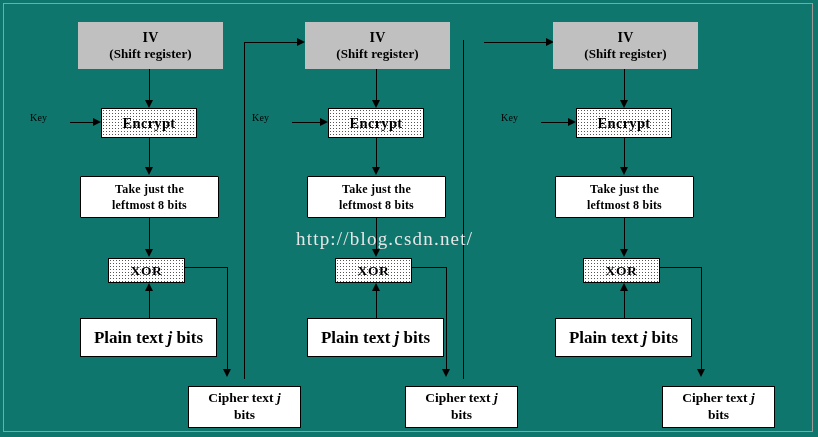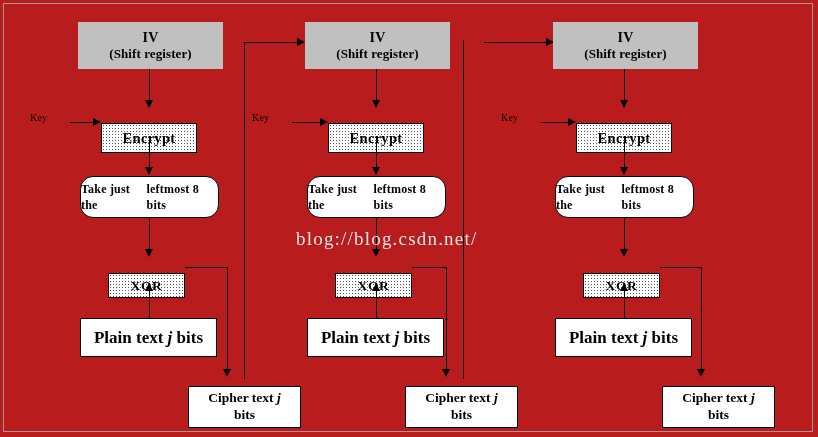--- a/index.html
+++ b/index.html
@@ -3,21 +3,21 @@
 <meta charset="utf-8">
 <style>
   html,body{margin:0;padding:0;background:#ffffff;}
   body{
     font-family:"Liberation Serif","DejaVu Serif",serif;
     -webkit-font-smoothing:none;
   }
   #stage{
     position:relative;
     width:818px;height:437px;
-    background:#b91c1c;
+    background:#0f766e;
     overflow:hidden;
   }
   .frame{
     position:absolute;
     left:3px;top:3px;
     width:810px;height:429px;
     border:1px solid #9a9a9a;
     box-sizing:border-box;
   }
 
@@ -41,40 +41,39 @@
   .dotted{
     border:1.4px solid #000;
     background-color:#ffffff;
     background-image:
       radial-gradient(#555 0.6px, transparent 0.7px);
     background-size:3px 3px;
     background-position:0 0;
     display:flex;align-items:center;justify-content:center;
     font-weight:bold;
     color:#000;
-    margin-top:15px;
   }
   .encrypt-box{font-size:14.5px;letter-spacing:.3px;}
   .xor-box{font-size:13.5px;letter-spacing:.6px;}
 
   .plain-box,.cipher-box{
     border:1.3px solid #000;
     background:#ffffff;
     display:flex;flex-direction:column;
     align-items:center;justify-content:center;
     font-weight:bold;font-size:17px;color:#000;
     line-height:1.25;
   }
   .cipher-box{font-size:13.5px;margin-top:8px;}
 
   .round-box{
     border:1.4px solid #000;
-    border-radius:13px;
+    border-radius:1px;
     background:#ffffff;
-    display:flex;flex-direction:row;
+    display:flex;flex-direction:column;
     align-items:center;justify-content:center;
     font-weight:bold;font-size:12px;color:#000;
     line-height:1.35;
     letter-spacing:.2px;
   }
 
   .key-label{
     position:absolute;
     font-weight:normal;font-size:10px;color:#000;
     letter-spacing:.2px;
@@ -265,15 +264,15 @@
 
   <div class="hline" style="left:660px;top:267px;width:42px;"></div>
   <div class="vline" style="left:701px;top:267px;height:103px;"></div>
   <div class="arrow-down" style="left:696.5px;top:369px;"></div>
 
   <div class="box cipher-box" style="left:662px;top:378px;width:113px;height:42px;">
     <span><span>Cipher text</span> <span class="ital">j</span></span>
     <span>bits</span>
   </div>
 
-  <div class="watermark" style="left:296px;top:228px;">blog://blog.csdn.net/</div>
+  <div class="watermark" style="left:296px;top:228px;">http://blog.csdn.net/</div>
 
 </div>
 
 </body></html>

